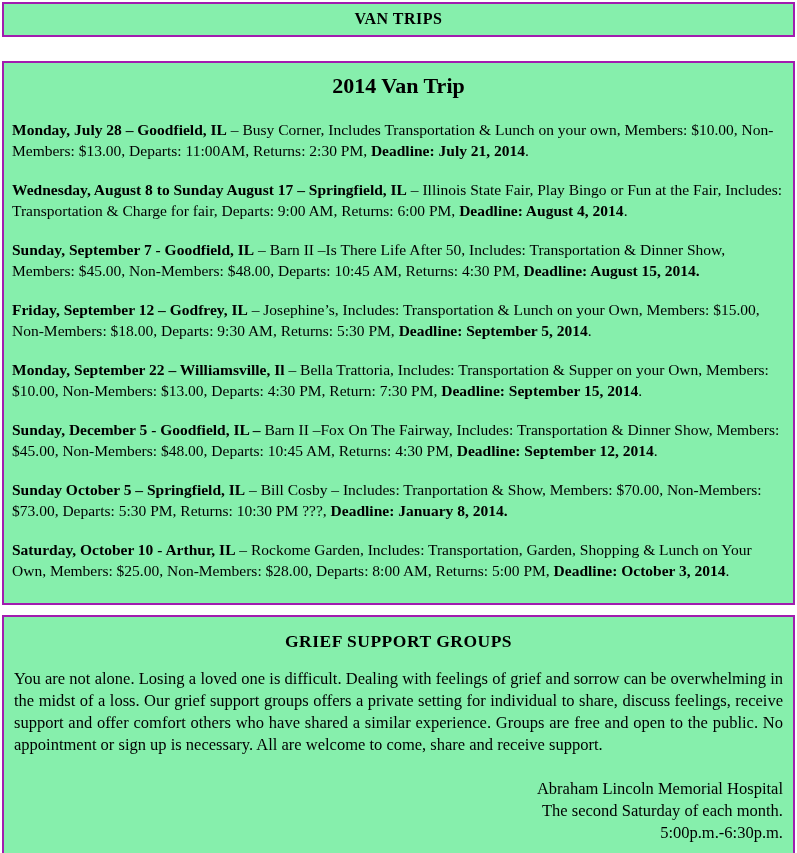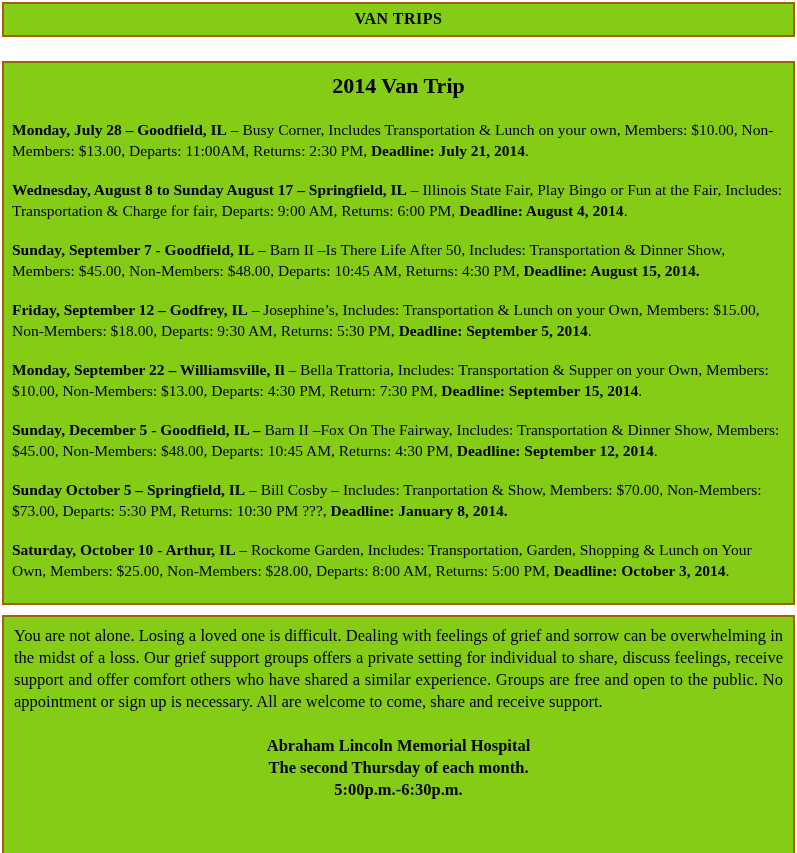--- a/index.html
+++ b/index.html
@@ -8,23 +8,23 @@
     background: #ffffff;
   }
   body {
     width: 797px;
     height: 853px;
     font-family: "Liberation Serif", serif;
     color: #000000;
     overflow: hidden;
   }
   .outer-box {
-    border: 2px solid #a16207;
+    border: 2px solid #a21caf;
     margin: 0 2px;
-    background: #84cc16;
+    background: #86efac;
     box-sizing: border-box;
   }
   .header-box {
     margin-top: 2px;
     padding: 6px 8px 7px 8px;
     text-align: center;
   }
   .header-box .page-header-title {
     font-weight: bold;
     font-size: 16px;
@@ -59,22 +59,22 @@
     letter-spacing: 0.5px;
     margin: 6px 0 16px 0;
   }
   .grief-paragraph {
     font-size: 16.5px;
     line-height: 22px;
     text-align: justify;
     margin: 0 0 22px 0;
   }
   .grief-center-lines {
-    text-align: center;
-    font-weight: bold;
+    text-align: right;
+    font-weight: normal;
     font-size: 16.5px;
     line-height: 22px;
   }
 </style>
 </head>
 <body>
 
 <div class="outer-box header-box">
   <div class="page-header-title">VAN TRIPS</div>
 </div>
@@ -93,19 +93,20 @@
   <p class="trip"><strong>Monday, September 22 – Williamsville, Il</strong><span> – Bella Trattoria, Includes: Transportation &amp; Supper on your Own, Members: $10.00, Non-Members: $13.00, Departs: 4:30 PM, Return: 7:30 PM, </span><strong>Deadline: September 15, 2014</strong><span>.</span></p>
 
   <p class="trip"><strong>Sunday, December 5 - Goodfield, IL –</strong><span> Barn II –Fox On The Fairway, Includes: Transportation &amp; Dinner Show, Members: $45.00, Non-Members: $48.00, Departs: 10:45 AM, Returns: 4:30 PM, </span><strong>Deadline: September 12, 2014</strong><span>.</span></p>
 
   <p class="trip"><strong>Sunday October 5 – Springfield, IL</strong><span> – Bill Cosby – Includes: Tranportation &amp; Show, Members: $70.00, Non-Members: $73.00, Departs: 5:30 PM, Returns: 10:30 PM ???, </span><strong>Deadline: January 8, 2014.</strong><span></span></p>
 
   <p class="trip"><strong>Saturday, October 10 - Arthur, IL</strong><span> – Rockome Garden, Includes: Transportation, Garden, Shopping &amp; Lunch on Your Own, Members: $25.00, Non-Members: $28.00, Departs: 8:00 AM, Returns: 5:00 PM, </span><strong>Deadline: October 3, 2014</strong><span>.</span></p>
 </div>
 
 <div class="outer-box grief-box">
+  <div class="grief-title">GRIEF SUPPORT GROUPS</div>
   <p class="grief-paragraph">You are not alone.  Losing a loved one is difficult.  Dealing with feelings of grief and sorrow can be overwhelming in the midst of a loss.  Our grief support groups offers a private setting for  individual to share, discuss feelings, receive support and offer comfort others who have shared a similar experience.  Groups are free and open to the public.  No appointment or sign up is necessary.  All are welcome to come, share and receive support.</p>
   <div class="grief-center-lines">
     <div>Abraham Lincoln Memorial Hospital</div>
-    <div>The second Thursday of each month.</div>
+    <div>The second Saturday of each month.</div>
     <div>5:00p.m.-6:30p.m.</div>
   </div>
 </div>
 
 </body></html>

